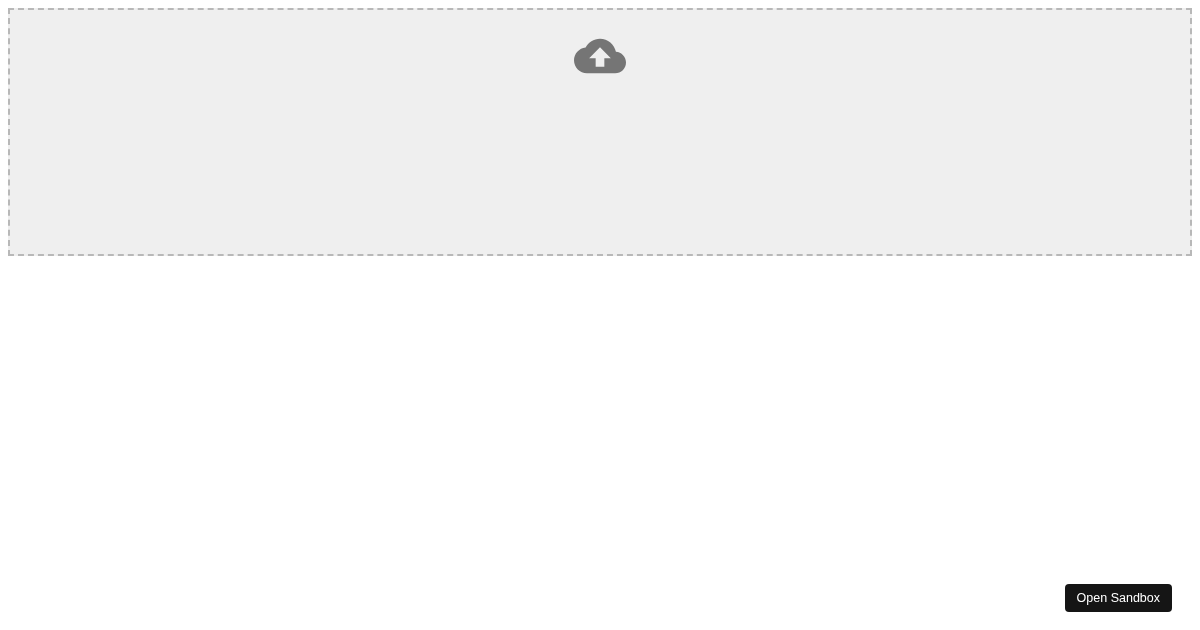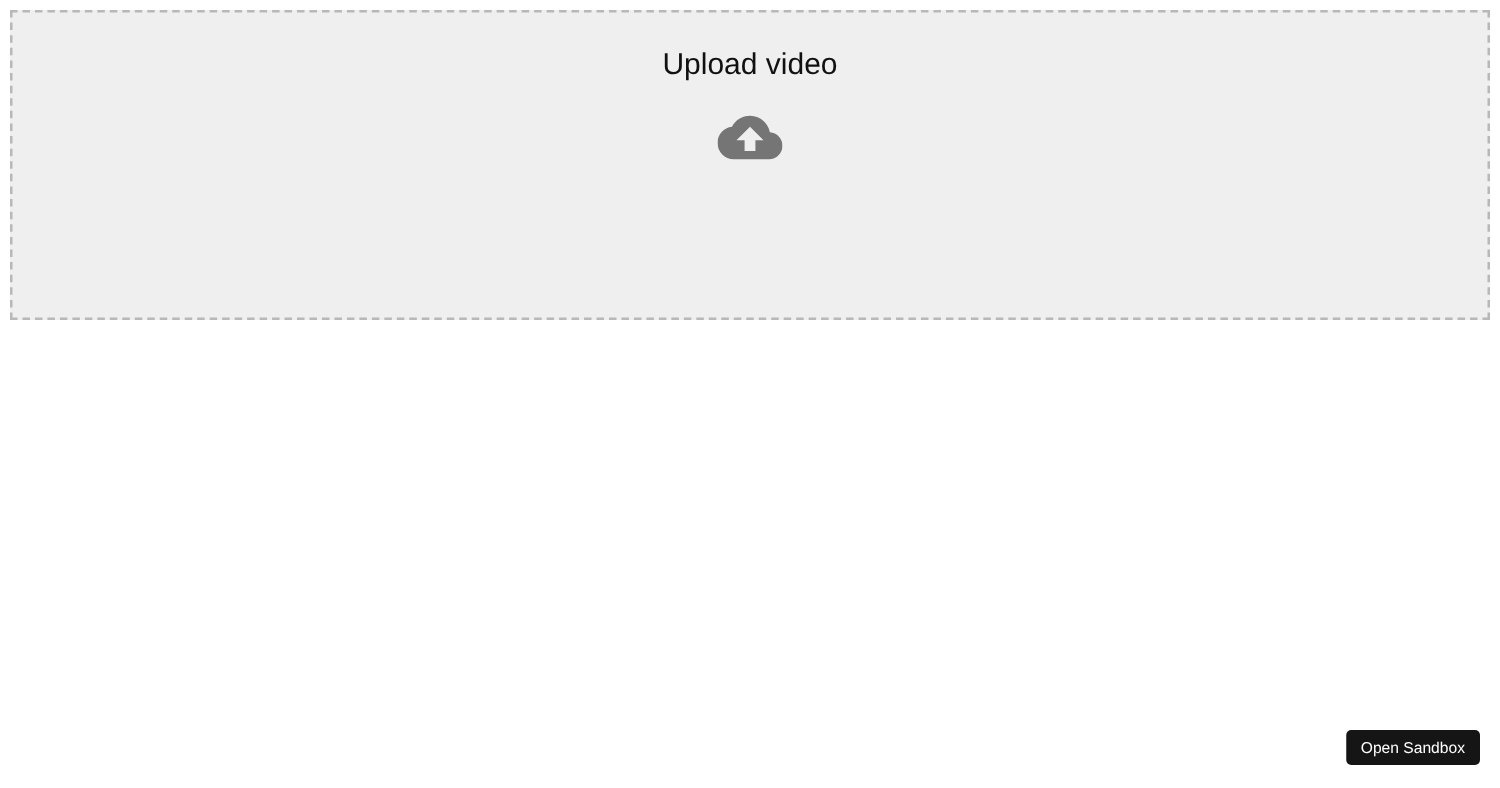--- a/index.html
+++ b/index.html
@@ -35,37 +35,36 @@
     .cloud-icon {
       display: inline-block;
     }
     .cloud-icon svg {
       width: 52px;
       height: 36px;
       fill: #757575;
     }
     .open-sandbox {
       position: absolute;
-      right: 16px;
+      right: 28px;
       bottom: 18px;
       background: #151515;
       color: #ffffff;
       border: none;
       border-radius: 4px;
       padding: 7px 12px;
       font-size: 12.5px;
       font-family: inherit;
       cursor: pointer;
     }
   </style>
 </head>
 <body>
 
 <div class="dropzone">
-  <div class="dropzone-title">Upload video</div>
   <span class="cloud-icon">
     <svg viewBox="0 0 24 16">
       <path d="M19.35 6.04C18.67 2.59 15.64 0 12 0 9.11 0 6.6 1.64 5.35 4.04 2.34 4.36 0 6.91 0 10c0 3.31 2.69 6 6 6h13c2.76 0 5-2.24 5-5 0-2.64-2.05-4.78-4.65-4.96zM14 9v4h-4V9H7l5-5 5 5h-3z"></path>
     </svg>
   </span>
 </div>
 
 <button class="open-sandbox">Open Sandbox</button>
 
 </body></html>

